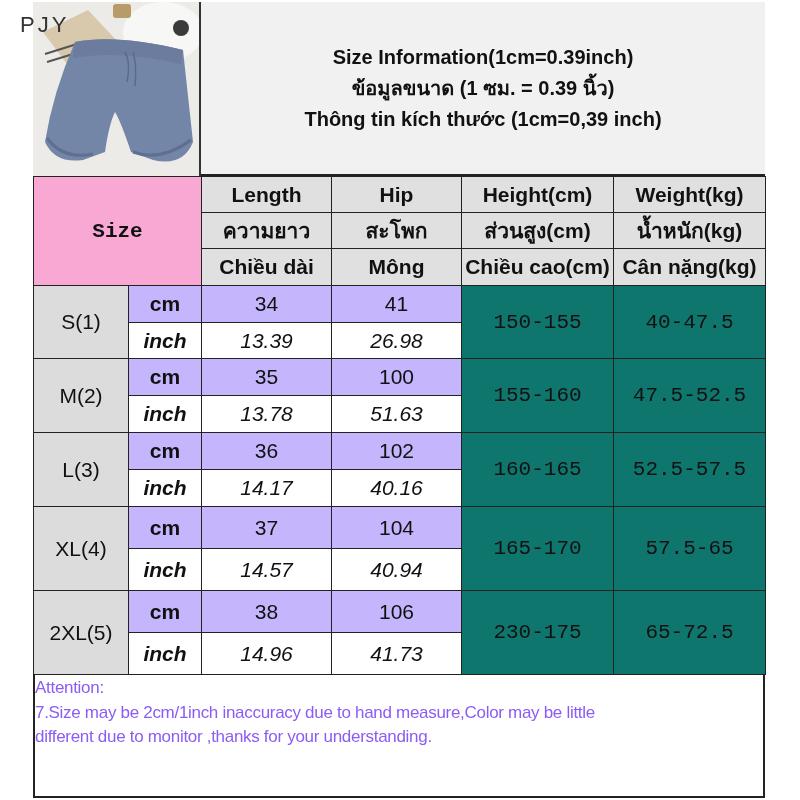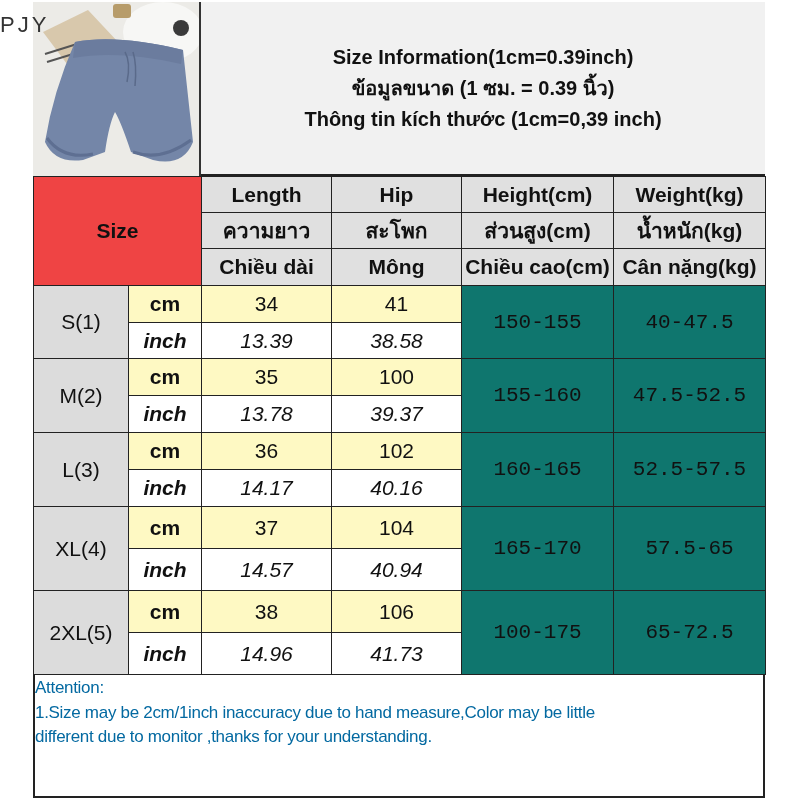--- a/index.html
+++ b/index.html
@@ -1,31 +1,31 @@
 <!DOCTYPE html>
 <html><head>
 <meta charset="utf-8">
 <style>
   html, body { margin:0; padding:0; background:#ffffff; }
   body { width:800px; height:800px; position:relative; overflow:hidden; font-family:"Liberation Sans", sans-serif; color:#111; }
-  .watermark { position:absolute; left:0; top:12px; font-size:22px; letter-spacing:3px; color:#333; z-index:5; font-family:"Liberation Sans", sans-serif; }
+  .watermark { position:absolute; left:20px; top:12px; font-size:22px; letter-spacing:3px; color:#333; z-index:5; font-family:"Liberation Sans", sans-serif; }
   .frame { position:absolute; left:33px; top:2px; width:732px; height:796px; border:2px solid #222; box-sizing:border-box; }
   .photo { position:absolute; left:33px; top:2px; width:168px; height:174px; border-right:2px solid #333; box-sizing:border-box; overflow:hidden; background:#ebe9e4; }
   .header-box { position:absolute; left:201px; top:2px; width:564px; height:174px; background:#f1f1f1; display:flex; flex-direction:column; justify-content:center; align-items:center; box-sizing:border-box; border-bottom:2px solid #222;}
   .header-box div { font-weight:bold; font-size:20px; line-height:31px; color:#111; }
   table.size { position:absolute; left:33px; top:176px; border-collapse:collapse; table-layout:fixed; }
   table.size td { border:1.5px solid #222; text-align:center; vertical-align:middle; font-size:21px; padding:0; box-sizing:border-box; }
   td.hdr { background:#e0e0e0; font-weight:bold; font-size:17px; }
-  td.size-big { background:#ef4444; font-weight:bold; font-size:30px; }
+  td.size-big { background:#f9a8d4; font-weight:bold; font-size:30px;font-family:Liberation Mono, monospace; }
   td.size-label { background:#dcdcdc; font-weight:normal; font-size:17px; }
   td.unit { font-weight:bold; font-size:17px; }
-  tr.cm td.unit, tr.cm td.val { background:#fef9c3; }
+  tr.cm td.unit, tr.cm td.val { background:#c4b5fd; }
   tr.inch td.unit, tr.inch td.val { background:#ffffff;font-style:italic; }
   td.span { background:#0f766e;font-family:Liberation Mono, monospace; }
-  .attention { position:absolute; left:35px; top:676px; width:728px; height:120px; font-size:17px; line-height:24.5px; color:#0369a1; font-family:"Liberation Sans Narrow","Liberation Sans", sans-serif; letter-spacing:-0.3px; }
+  .attention { position:absolute; left:35px; top:676px; width:728px; height:120px; font-size:17px; line-height:24.5px; color:#8b5cf6; font-family:"Liberation Sans Narrow","Liberation Sans", sans-serif; letter-spacing:-0.3px; }
   .attention div { white-space:nowrap; }
   .green-tip { position:absolute; left:201px; top:2px; width:0; height:0; border-top:8px solid #1a8a1a; border-right:8px solid transparent; }
 </style>
 </head>
 <body>
 
 <div class="frame"></div>
 
 <div class="photo" title="blue drawstring shorts">
   <svg width="166" height="174" viewBox="0 0 166 174">
@@ -85,35 +85,35 @@
     <td class="size-label" rowspan="2">S(1)</td>
     <td class="unit">cm</td>
     <td class="val">34</td>
     <td class="val">41</td>
     <td class="span" rowspan="2">150-155</td>
     <td class="span" rowspan="2">40-47.5</td>
   </tr>
   <tr class="inch" style="height:36px">
     <td class="unit">inch</td>
     <td class="val">13.39</td>
-    <td class="val">38.58</td>
+    <td class="val">26.98</td>
   </tr>
 
   <tr class="cm" style="height:37px">
     <td class="size-label" rowspan="2">M(2)</td>
     <td class="unit">cm</td>
     <td class="val">35</td>
     <td class="val">100</td>
     <td class="span" rowspan="2">155-160</td>
     <td class="span" rowspan="2">47.5-52.5</td>
   </tr>
   <tr class="inch" style="height:37px">
     <td class="unit">inch</td>
     <td class="val">13.78</td>
-    <td class="val">39.37</td>
+    <td class="val">51.63</td>
   </tr>
 
   <tr class="cm" style="height:37px">
     <td class="size-label" rowspan="2">L(3)</td>
     <td class="unit">cm</td>
     <td class="val">36</td>
     <td class="val">102</td>
     <td class="span" rowspan="2">160-165</td>
     <td class="span" rowspan="2">52.5-57.5</td>
   </tr>
@@ -135,28 +135,28 @@
     <td class="unit">inch</td>
     <td class="val">14.57</td>
     <td class="val">40.94</td>
   </tr>
 
   <tr class="cm" style="height:42px">
     <td class="size-label" rowspan="2">2XL(5)</td>
     <td class="unit">cm</td>
     <td class="val">38</td>
     <td class="val">106</td>
-    <td class="span" rowspan="2">100-175</td>
+    <td class="span" rowspan="2">230-175</td>
     <td class="span" rowspan="2">65-72.5</td>
   </tr>
   <tr class="inch" style="height:42px">
     <td class="unit">inch</td>
     <td class="val">14.96</td>
     <td class="val">41.73</td>
   </tr>
 </tbody>
   </table>
 
 <div class="attention">
   <div>Attention:</div>
-  <div>1.Size may be 2cm/1inch inaccuracy due to hand measure,Color may be little</div>
+  <div>7.Size may be 2cm/1inch inaccuracy due to hand measure,Color may be little</div>
   <div>different due to monitor ,thanks for your understanding.</div>
 </div>
 
 </body></html>

